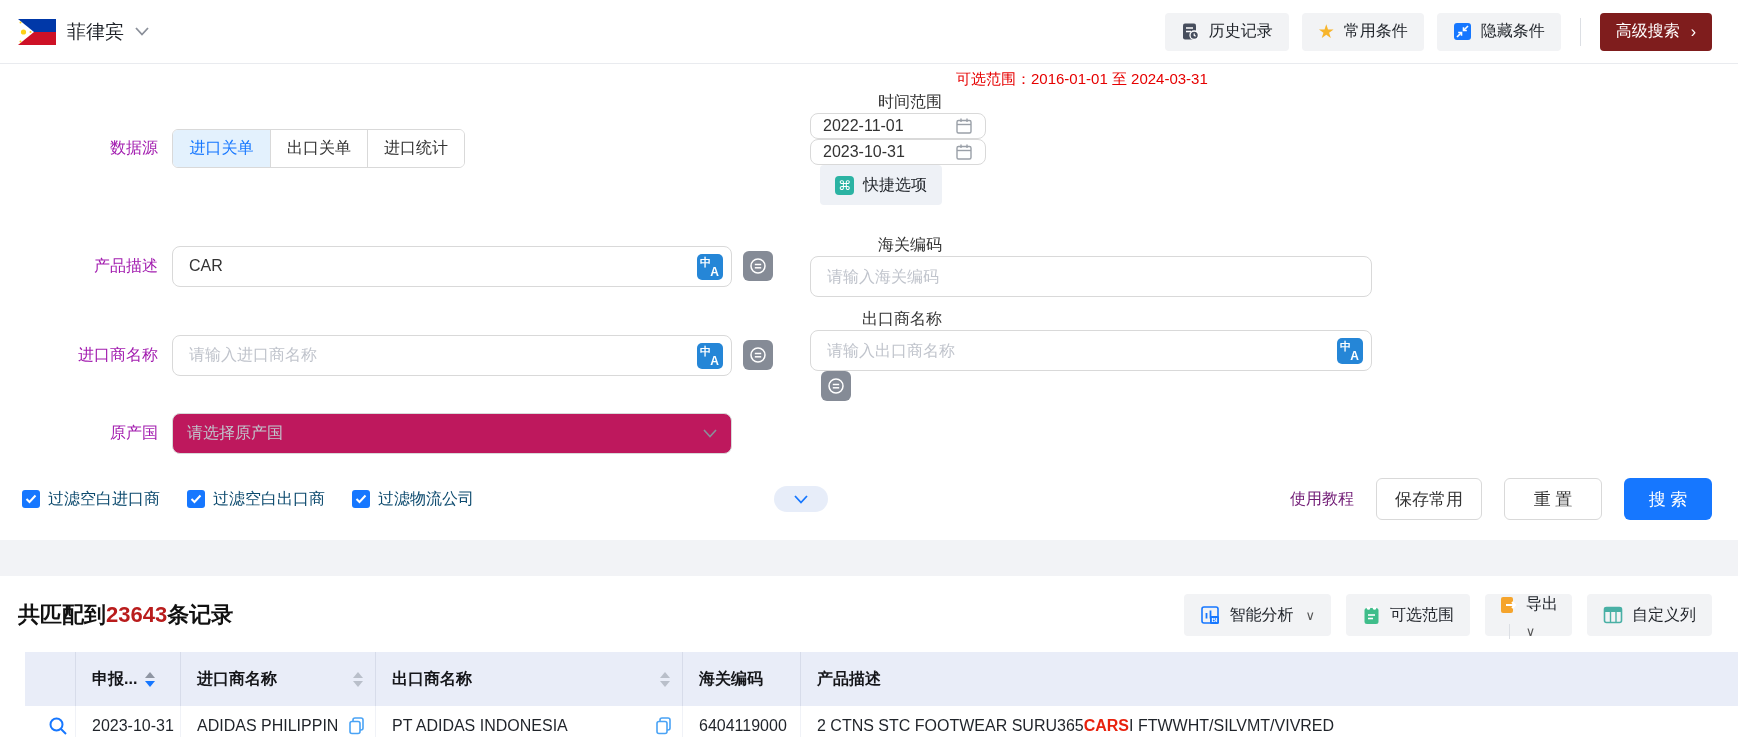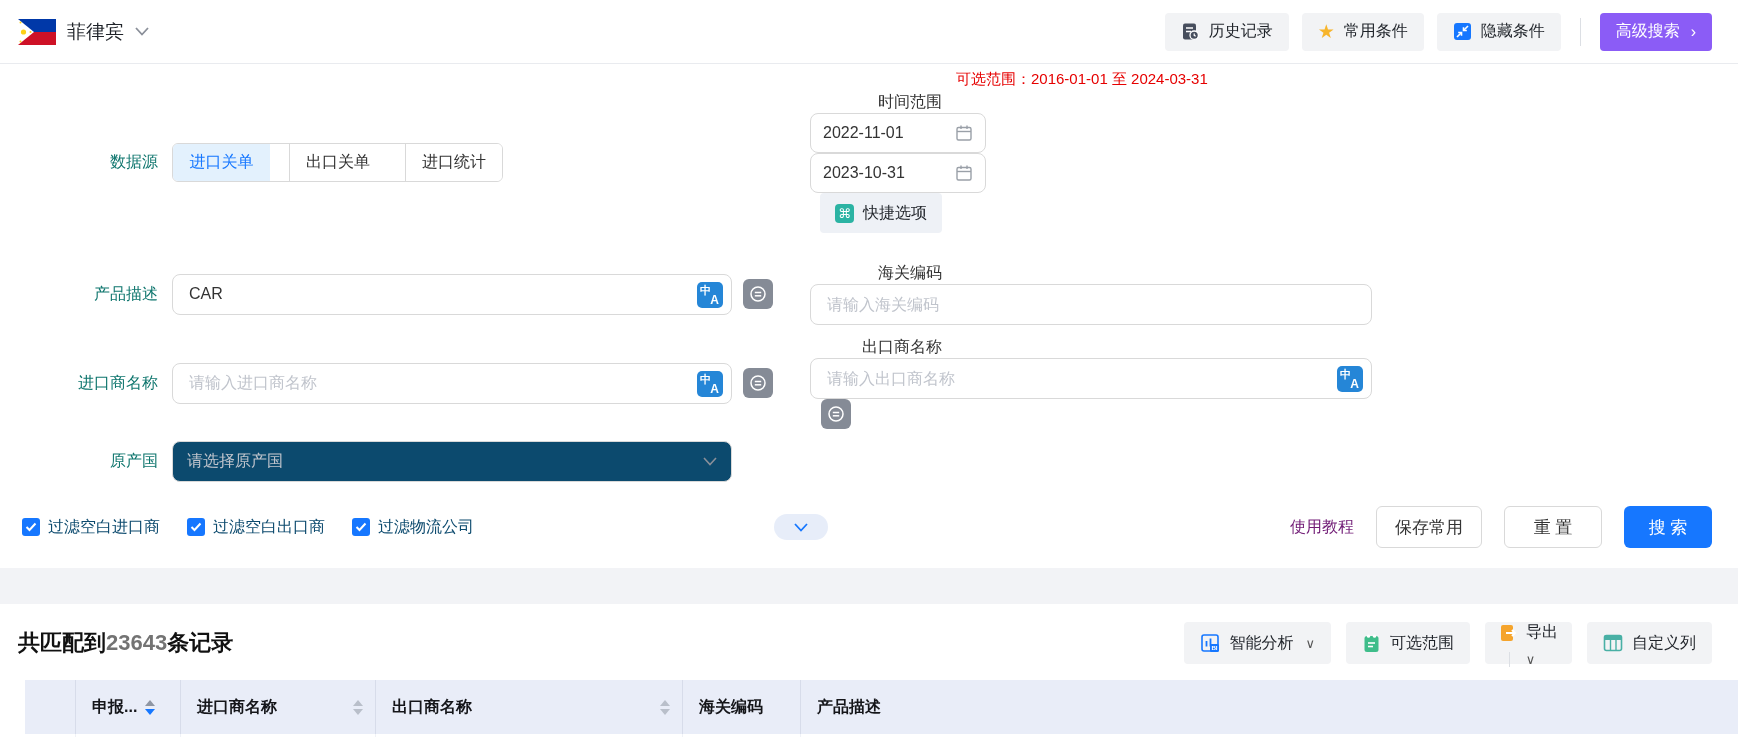--- a/index.html
+++ b/index.html
@@ -8,75 +8,75 @@
   .app { position:relative; width:1738px; height:737px; background:#fff; overflow:hidden; }
 
   
   .topbar { height:64px; display:flex; align-items:center; padding:0 26px 0 18px; border-bottom:1px solid #e9ebef; }
   .country { display:flex; align-items:center; gap:11px; cursor:pointer; }
   .country-name { font-size:19px; color:#1f2329; }
   .chev { width:14px; height:9px; }
   .top-actions { margin-left:auto; display:flex; align-items:center; gap:13px; }
   .tbtn { height:38px; padding:0 16px; background:#f2f3f5; border:none; border-radius:4px; display:flex; align-items:center; gap:9px; font-size:16px; color:#1f2329; cursor:pointer; font-family:inherit; }
   .vdiv { width:1px; height:28px; background:#dcdfe4; margin:0 6px; }
-  .tbtn.primary { background:#8b5cf6; color:#fff; }
+  .tbtn.primary { background:#7f1d1d; color:#fff; }
   .adv-arrow { font-size:16px; margin-left:2px; }
   .star-glyph { color:#f7b52c; font-size:19px; line-height:1; }
 
   
   .filter { position:relative; padding-top:2px; }
   .hint { position:absolute; top:6px; left:956px; color:#e60000; font-size:15px; height:22px; }
   .frow { display:flex; align-items:center; margin-bottom:12px; }
   .frow.first { margin-top:26px; margin-bottom:30px; }
   .fleft { display:flex; align-items:center; width:810px; flex-shrink:0; }
-  .flabel { width:172px; text-align:right; padding-right:14px; font-size:16px; color:#0f766e; flex-shrink:0; }
+  .flabel { width:172px; text-align:right; padding-right:14px; font-size:16px; color:#a21caf; flex-shrink:0; }
   .frlabel { width:146px; text-align:right; padding-right:14px; font-size:16px; color:#333; flex-shrink:0; }
 
-  .tabs { display:flex; height:39px; border:1px solid #d9d9d9; border-radius:6px; overflow:hidden;gap:19px; }
+  .tabs { display:flex; height:39px; border:1px solid #d9d9d9; border-radius:6px; overflow:hidden; }
   .tab { min-width:97px; padding:0 16px; display:flex; align-items:center; justify-content:center; font-size:16px; color:#333; background:#fff; border-left:1px solid #d9d9d9; cursor:pointer; }
   .tab:first-child { border-left:none; }
   .tab.active { background:#e3f1fd; color:#1677ff; }
 
-  .dinput { width:176px; height:40px; border:1px solid #d9d9d9; border-radius:8px; display:flex; align-items:center; padding:0 12px; margin-right:8px; background:#fff; cursor:pointer; }
+  .dinput { width:176px; height:26px; border:1px solid #d9d9d9; border-radius:8px; display:flex; align-items:center; padding:0 12px; margin-right:8px; background:#fff; cursor:pointer; }
   .dinput .dval { font-size:16px; color:#333; }
   .dinput svg { margin-left:auto; }
   .quickbtn { height:40px; padding:0 15px; background:#eef1f6; border:none; border-radius:4px; display:flex; align-items:center; gap:9px; font-size:16px; color:#1f2329; margin-left:10px; cursor:pointer; font-family:inherit; }
   .cmd-badge { width:19px; height:19px; border-radius:4px; background:#2bb3a3; color:#fff; font-size:13px; display:flex; align-items:center; justify-content:center; }
 
   .finput { position:relative; width:560px; height:41px; border:1px solid #d9d9d9; border-radius:8px; background:#fff; display:flex; align-items:center; padding:0 42px 0 14px; }
   .finput.wide { width:562px; }
   .finput.plain { padding-right:14px; }
   .finput input { border:none; outline:none; width:100%; font-size:16px; color:#333; font-family:inherit; background:transparent; }
   .finput input::placeholder { color:#c0c4cc; }
   .translate-badge { position:absolute; right:8px; top:7px; width:26px; height:26px; border-radius:5px; background:#2586d7; cursor:pointer; }
   .translate-badge .zh { position:absolute; left:3px; top:1px; color:#fff; font-size:11px; font-weight:bold; }
   .translate-badge .en { position:absolute; right:4px; bottom:1px; color:#fff; font-size:12px; font-weight:bold; }
   .match-btn { width:30px; height:30px; border-radius:6px; background:#858b96; margin-left:11px; border:none; display:flex; align-items:center; justify-content:center; cursor:pointer; flex-shrink:0; }
 
-  .fselect { width:560px; height:41px; border:1px solid #d9d9d9; border-radius:8px; background:#0c4a6e; display:flex; align-items:center; padding:0 14px; cursor:pointer; }
+  .fselect { width:560px; height:41px; border:1px solid #d9d9d9; border-radius:8px; background:#be185d; display:flex; align-items:center; padding:0 14px; cursor:pointer; }
   .fselect .ph { font-size:16px; color:#c0c4cc; }
   .fselect svg { margin-left:auto; }
 
   .brow { display:flex; align-items:center; padding:12px 26px 20px 22px; }
   .cbgroup { display:flex; align-items:center; gap:27px; }
   .cbitem { display:flex; align-items:center; gap:8px; cursor:pointer; }
   .cbox { width:18px; height:18px; border-radius:3px; background:#1677ff; display:flex; align-items:center; justify-content:center; flex-shrink:0; }
   .cblabel { font-size:16px; color:#0c4a6e; }
   .pill { width:54px; height:26px; border-radius:14px; background:#e7edf9; border:none; display:flex; align-items:center; justify-content:center; margin-left:300px; cursor:pointer; }
   .bact { margin-left:auto; display:flex; align-items:center; gap:22px; }
   .link { font-size:16px; color:#701a75; cursor:pointer; }
   .obtn { height:42px; min-width:98px; padding:0 18px; border:1px solid #d9d9d9; border-radius:6px; background:#fff; font-size:17px; color:#333; cursor:pointer; font-family:inherit; }
   .sbtn { height:42px; width:88px; border:none; border-radius:6px; background:#1677ff; color:#fff; font-size:17px; cursor:pointer; font-family:inherit; }
 
   .band { height:36px; background:#f2f3f6; }
 
   
   .rhead { display:flex; align-items:center; padding:18px 26px 16px 18px; }
   .summary { font-size:22px; font-weight:bold; color:#111; display:flex; align-items:center; }
-  .summary .count { color:#737373; }
+  .summary .count { color:#b91c1c; }
   .rtools { margin-left:auto; display:flex; align-items:center; gap:15px; }
   .rbtn { height:42px; padding:0 16px; background:#f2f3f5; border:none; border-radius:4px; display:flex; align-items:center; gap:9px; font-size:16px; color:#1f2329; cursor:pointer; font-family:inherit; }
   .rbtn .dd { font-size:13px; color:#555; margin-left:3px; }
   .split { padding:0;flex-direction:column; }
   .split .seg { height:42px; display:flex; align-items:center; gap:9px; padding:0 14px; }
   .split .seg2 { border-left:1px solid #dcdfe4; padding:0 13px; }
 
   
   .table { margin-left:25px; width:1713px; }
   .thead { display:flex; height:54px; background:#e9edf8; align-items:stretch; }

